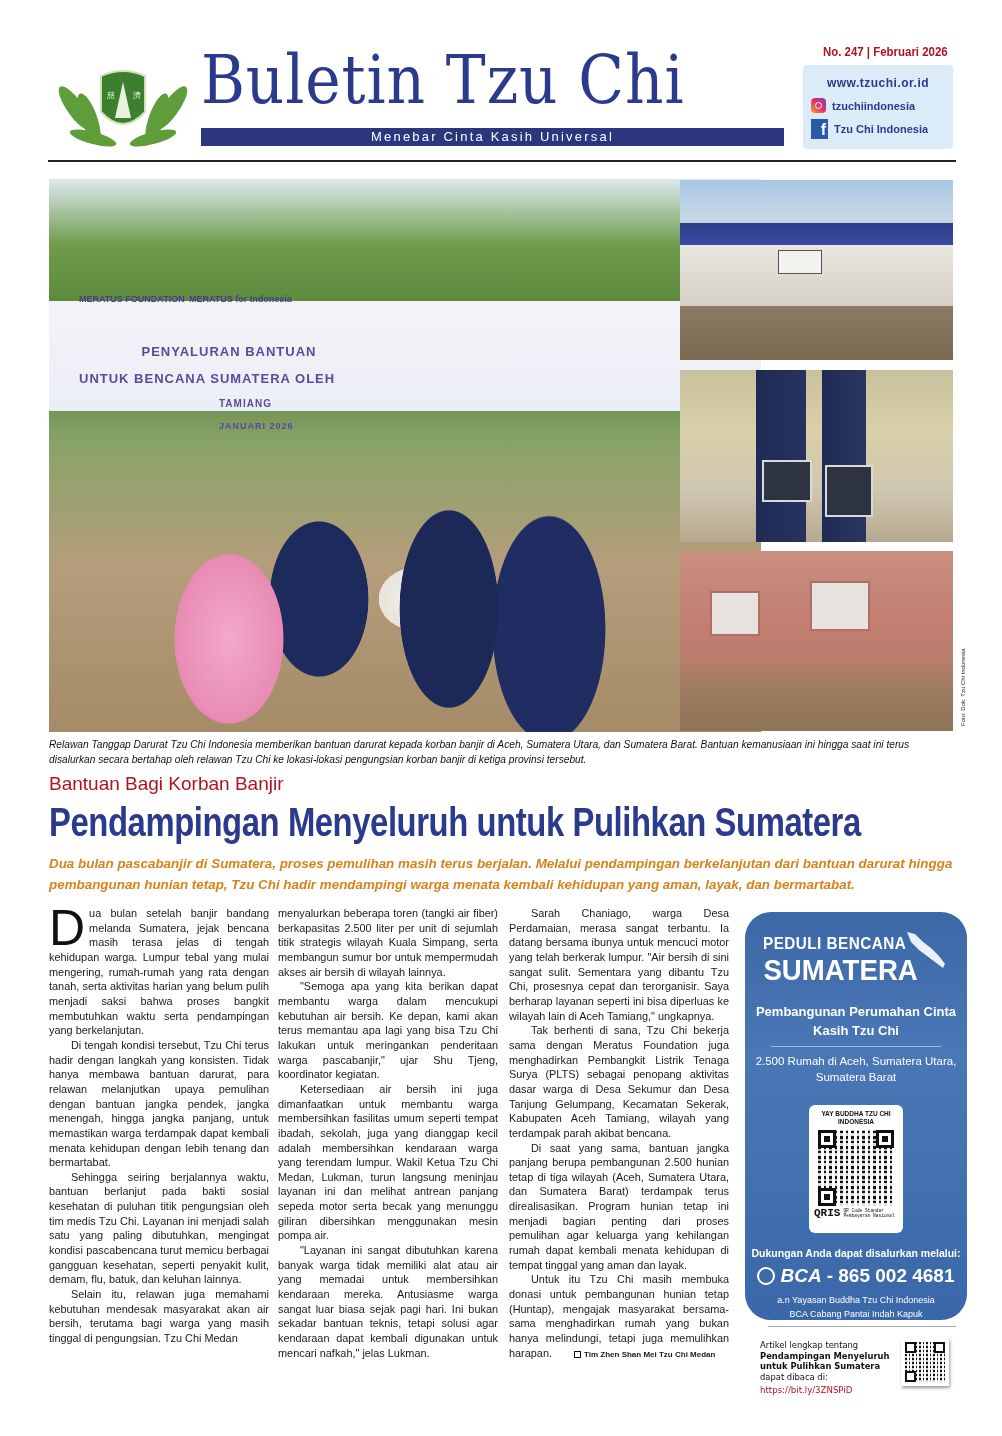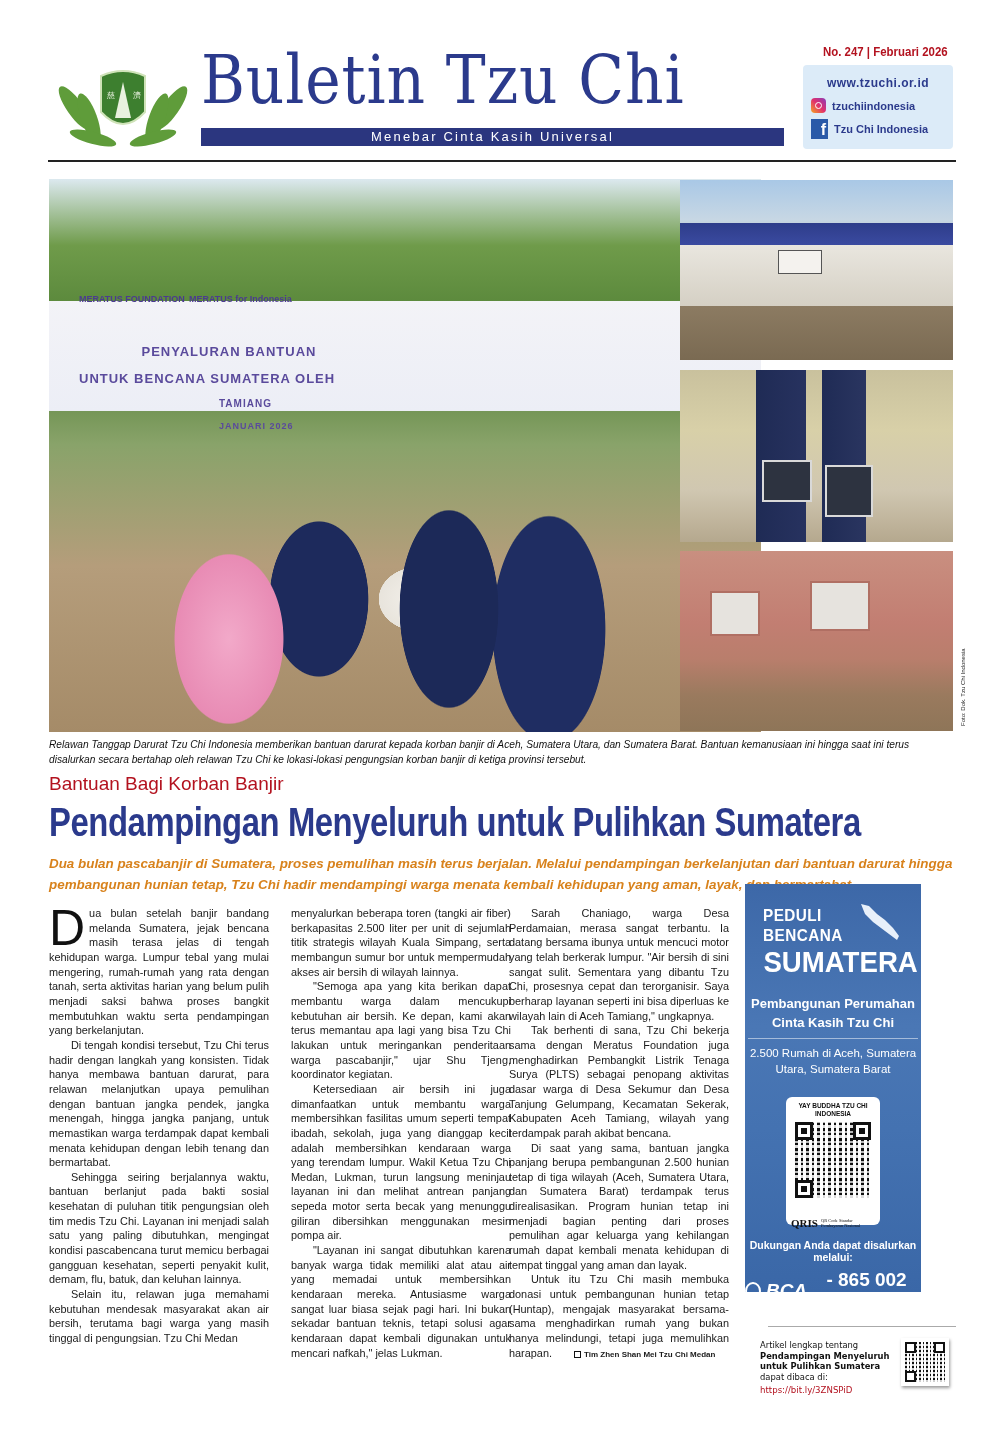--- a/index.html
+++ b/index.html
@@ -64,46 +64,46 @@
   .headline { position: absolute; left: 49px; top: 800px; font-family: "Liberation Sans", sans-serif; font-weight: bold; font-size: 40px; color: #2b3a8c;
               transform: scaleX(0.82); transform-origin: left top; white-space: nowrap; letter-spacing: -0.5px; }
   .lead { position: absolute; left: 49px; top: 853px; width: 908px; font-family: "Liberation Sans", sans-serif; font-style: italic; font-weight: bold;
           font-size: 13.4px; line-height: 21px; color: #d8821c; }
 
   
   .col { position: absolute; top: 906px; width: 220px; font-family: "Liberation Sans", sans-serif; font-size: 10.9px; line-height: 14.65px; color: #1a1a1a; text-align: justify; }
   .col p { text-indent: 22px; }
   .col p.noindent { text-indent: 0; }
   .col1 { left: 49px; }
-  .col2 { left: 291px; }
+  .col2 { left: 278px; }
   .col3 { left: 509px; }
   .dropcap { float: left; font-family: "Liberation Sans", sans-serif; font-size: 50px; line-height: 40px; margin: 2px 4px 0 0; color: #111; }
   .byline { font-size: 8px; font-weight: bold; margin-left: 22px; }
   .byline .box { display: inline-block; width: 7px; height: 7px; border: 1px solid #111; margin-right: 3px; vertical-align: -1px; }
 
   
-  .ad { position: absolute; left: 745px; top: 884px; width: 176px; height: 408px; color: #fff; text-align: center;
-        background: linear-gradient(180deg, #3d68a8 0%, #4a77b5 35%, #4472b1 60%, #3a67a7 100%); }
+  .ad { position: absolute; left: 745px; top: 912px; width: 222px; height: 408px; color: #fff; text-align: center;
+        background: linear-gradient(180deg, #3d68a8 0%, #4a77b5 35%, #4472b1 60%, #3a67a7 100%); border-radius: 26px; }
   .ad .h1 { margin-top: 22px; font-family: "Liberation Sans", sans-serif; font-weight: bold; font-size: 17px; letter-spacing: 0.5px; text-align: left; padding-left: 20px; transform: scaleX(0.9); transform-origin: left; }
   .ad .h2 { font-family: "Liberation Sans", sans-serif; font-weight: bold; font-size: 30px; text-align: left; padding-left: 20px; line-height: 32px; transform: scaleX(0.92); transform-origin: left; }
   .ad .map { position: absolute; right: 18px; top: 16px; width: 44px; height: 44px; }
   .ad .h3 { margin-top: 16px; font-family: "Liberation Sans", sans-serif; font-weight: bold; font-size: 13px; line-height: 19px; }
   .ad .sep { width: 170px; height: 1px; background: rgba(255,255,255,0.5); margin: 6px auto; }
   .ad .h4 { font-family: "Liberation Sans", sans-serif; font-size: 11.5px; line-height: 16px; }
   .qr-card { width: 94px; height: 128px; background: #fff; border-radius: 6px; margin: 20px auto 0; padding: 5px; color: #111; }
   .qr-card .t { font-family: "Liberation Sans", sans-serif; font-weight: bold; font-size: 6.5px; line-height: 8px; }
   .qr { width: 76px; height: 76px; margin: 4px auto 0; position: relative;
         background:
           repeating-linear-gradient(90deg, #111 0 3px, #fff 3px 6px, #111 6px 8px, #fff 8px 11px),
           #fff; }
   .qr::before { content: ""; position: absolute; inset: 0;
         background: repeating-linear-gradient(0deg, rgba(255,255,255,0.85) 0 3px, transparent 3px 5px, rgba(255,255,255,0.7) 5px 7px, transparent 7px 10px); }
   .finder { position: absolute; width: 18px; height: 18px; border: 3px solid #111; background: #fff; z-index: 1; }
   .finder::after { content: ""; position: absolute; left: 3px; top: 3px; width: 6px; height: 6px; background: #111; }
-  .qris { font-family: Liberation Serif, serif; font-weight: bold; font-size: 11px; text-align: left; margin-top: 19px; display: flex; align-items: center; gap: 3px; }
+  .qris { font-family: Liberation Mono, monospace; font-weight: bold; font-size: 11px; text-align: left; margin-top: 1px; display: flex; align-items: center; gap: 3px; }
   .qris small { font-size: 4.5px; font-weight: normal; line-height: 5px; }
   .ad .support { margin-top: 14px; font-family: "Liberation Sans", sans-serif; font-weight: bold; font-size: 10.5px; }
   .ad .bca { margin-top: 6px; font-family: "Liberation Sans", sans-serif; font-weight: bold; font-size: 19px; display: flex; justify-content: center; align-items: center; gap: 5px; }
   .bca-logo { width: 18px; height: 18px; border-radius: 50%; border: 2px solid #fff; }
   .ad .acct { margin-top: 6px; font-family: "Liberation Sans", sans-serif; font-size: 9px; line-height: 14px; }
 
   .more { position: absolute; left: 760px; top: 1340px; width: 140px; font-family: "DejaVu Sans", sans-serif; font-size: 8.4px; line-height: 10.5px; color: #111; font-weight: bold; }
   .more .first { font-weight: bold; }
   .more a { color: #b3121f; text-decoration: none; font-weight: normal; display: block; margin-top: 3px; font-size: 8.6px; }
   .more-rule { position: absolute; left: 768px; top: 1326px; width: 188px; height: 1px; background: #aaa; }

